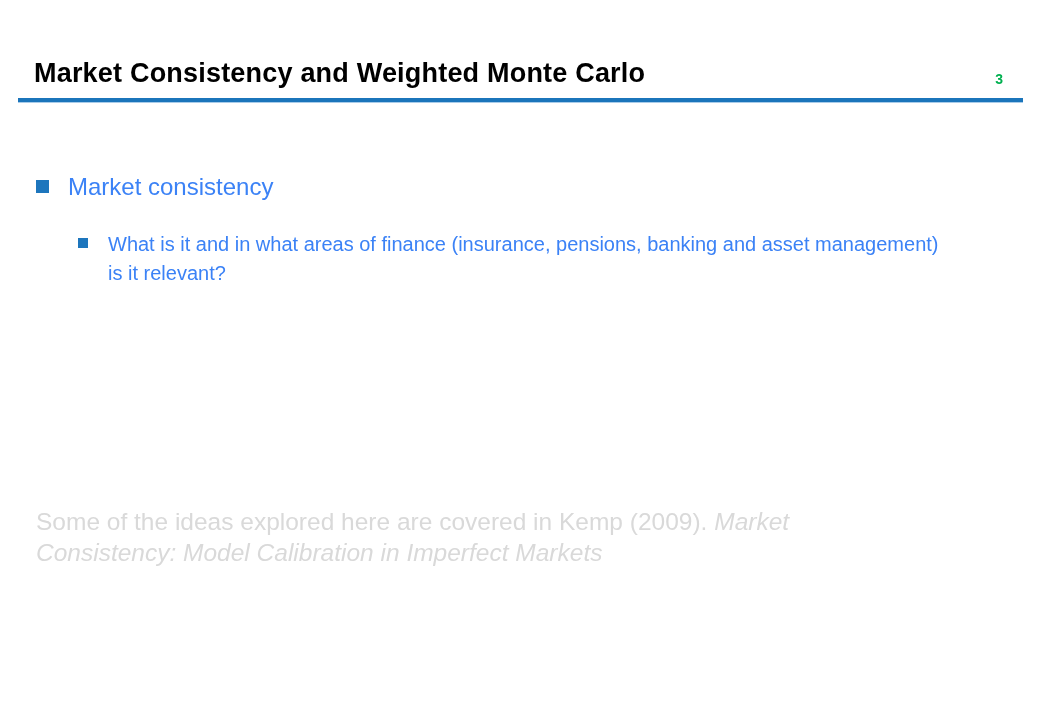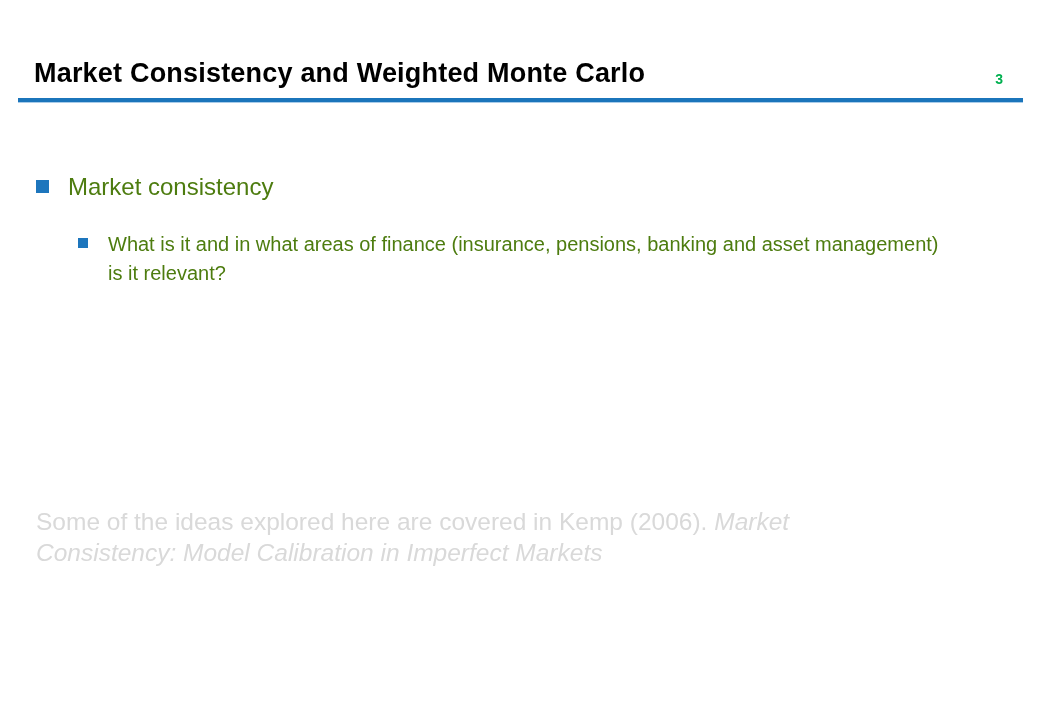--- a/index.html
+++ b/index.html
@@ -44,21 +44,21 @@
     align-items: flex-start;
   }
   .bullet-row.l1 { left: 36px; font-size: 24px; line-height: 28px; }
   .bullet-row.l2 { left: 78px; font-size: 20px; line-height: 29px; }
   .sq {
     flex: 0 0 auto;
     background: #1D76BD;
   }
   .l1 .sq { width: 13px; height: 13px; margin-top: 7px; margin-right: 19px; }
   .l2 .sq { width: 10px; height: 10px; margin-top: 8px; margin-right: 20px; }
-  .bullet-text { color: #4d7c0f; }
+  .bullet-text { color: #3b82f6; }
   .inactive .sq { background: #D9D9D9; }
   .inactive .bullet-text { color: #D9D9D9; }
   .l2 .bullet-text { width: 850px; }
   .note {
     position: absolute;
     left: 36px;
     top: 506px;
     width: 848px;
     font-size: 24.5px;
     line-height: 31px;
@@ -103,21 +103,21 @@
     <span class="bullet-text">Market consistency</span>
   </div>
 
   <div class="bullet-row l2" style="top:230px">
     <span class="sq"></span>
     <span class="bullet-text">What is it and in what areas of finance (insurance, pensions, banking and asset management) is it relevant?</span>
   </div>
 
 
 
-  <div class="note"><span>Some of the ideas explored here are covered in Kemp (2006). </span><span class="it">Market Consistency: Model Calibration in Imperfect Markets</span></div>
+  <div class="note"><span>Some of the ideas explored here are covered in Kemp (2009). </span><span class="it">Market Consistency: Model Calibration in Imperfect Markets</span></div>
 
   <svg class="logo" viewBox="0 0 64 64">
     <defs>
       <clipPath id="ballclip">
           <circle cx="32" cy="33" r="29"></circle>
         </clipPath>
     </defs>
     <g clip-path="url(#ballclip)" stroke="#2E7D32" stroke-width="0.8" stroke-linejoin="round">
       <polygon points="32,4 16,14 30,24" fill="#8FDC74"></polygon>
       <polygon points="32,4 30,24 48,12" fill="#A8E98C"></polygon>

